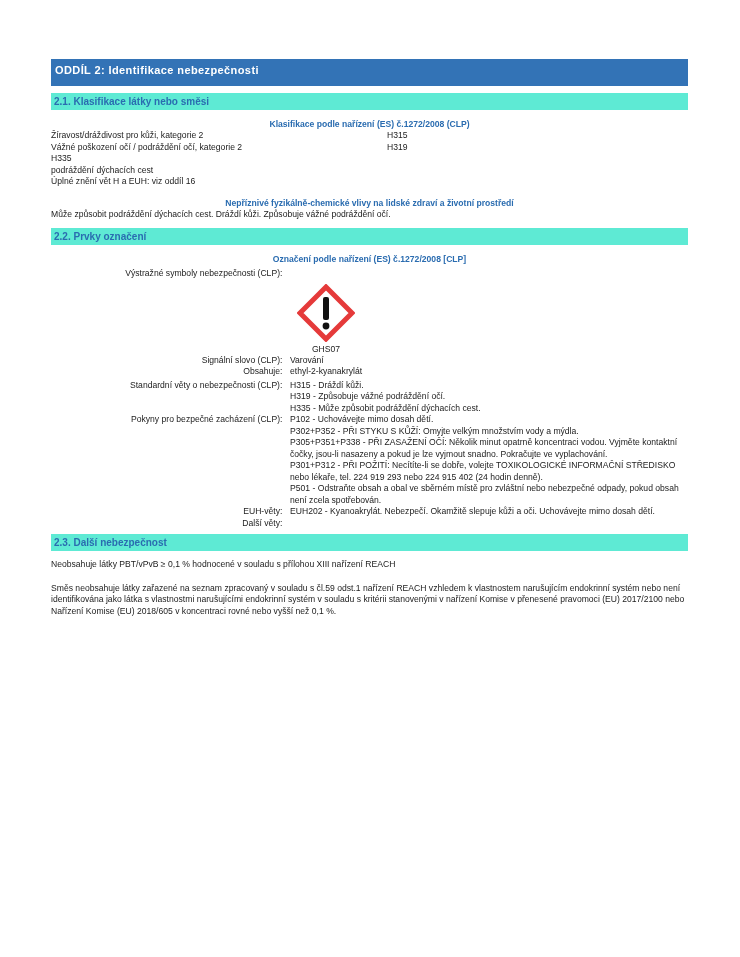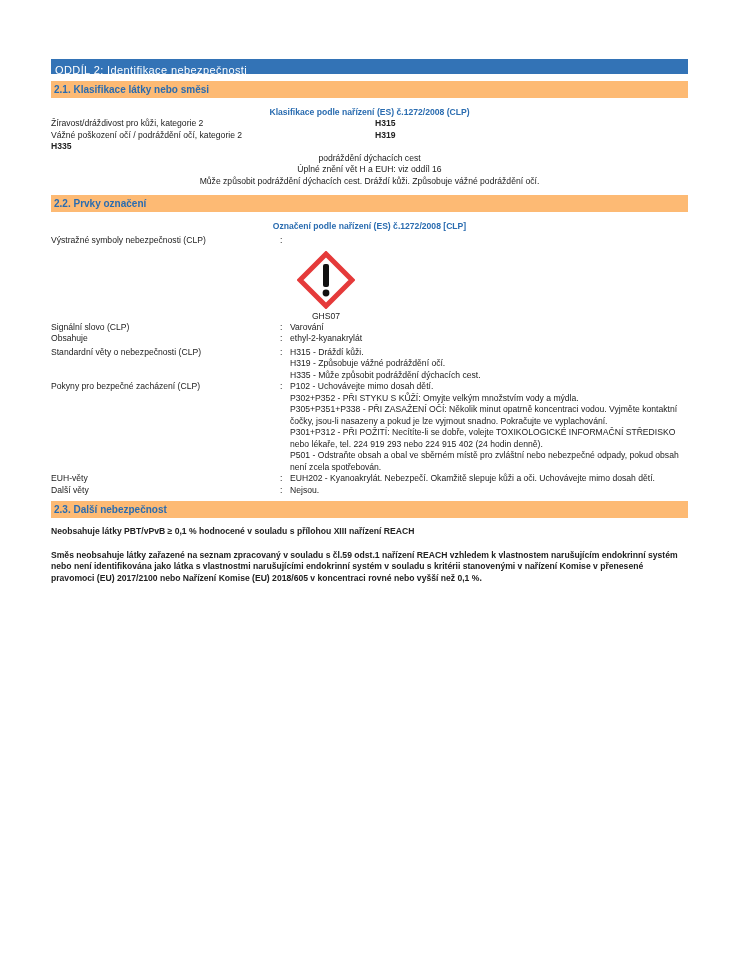--- a/index.html
+++ b/index.html
@@ -1,31 +1,31 @@
 <!DOCTYPE html>
 <html><head>
 <meta charset="utf-8">
 <style>
   html, body { margin: 0; padding: 0; background: #ffffff; }
   body { width: 740px; height: 957px; position: relative; font-family: "Liberation Sans", sans-serif; color: #222; font-size: 8.6px; }
   .page { position: absolute; left: 51px; top: 59px; width: 637px; }
-  .main-bar { background: #3373b6; color: #fff; font-weight: normal; font-size: 11px; height: 15px; line-height: 23px; padding-left: 4px; letter-spacing: 0.4px; }
-  .sub-bar { background: #fdba74; color: #2a6cb0; font-weight: bold; font-size: 10px; height: 17px; line-height: 17px; padding-left: 3px; margin-top: 7px; }
+  .main-bar { background: #3373b6; color: #fff; font-weight: bold; font-size: 11px; height: 27px; line-height: 23px; padding-left: 4px; letter-spacing: 0.4px; }
+  .sub-bar { background: #5eead4; color: #2a6cb0; font-weight: bold; font-size: 10px; height: 17px; line-height: 17px; padding-left: 3px; margin-top: 7px; }
   .subtitle { color: #2a6cb0; font-weight: bold; font-size: 8.6px; margin-top: 8px; line-height: 12px; text-align: center; }
-  .line { line-height: 11.5px; text-align: center; }
-  .hrow { display: flex; line-height: 11.5px; }
+  .line { line-height: 11.5px; }
+  .hrow { display: flex; line-height: 11.5px; gap: 12px; }
   .hrow .txt { width: 324px; }
-  .hrow .code { width: 40px; font-weight: bold; }
+  .hrow .code { width: 40px; }
   .kv { display: flex; line-height: 11.5px; }
-  .kv .k { width: 229px; }
+  .kv .k { width: 229px; text-align: right; }
   .kv .colon { width: 10px; }
   .kv .v { width: 398px; }
   .pict { margin-left: 240px; width: 70px; text-align: center; }
   .pict svg { display: block; margin: 4px auto 0; }
-  .para { line-height: 11.7px; font-weight: bold; }
+  .para { line-height: 11.7px; }
 </style>
 </head>
 <body>
 
 <div class="page">
   <div class="main-bar">ODDÍL 2: Identifikace nebezpečnosti</div>
 
   <div class="sub-bar">2.1. Klasifikace látky nebo směsi</div>
   <div class="subtitle">Klasifikace podle nařízení (ES) č.1272/2008 (CLP)</div>
   <div class="hrow">
@@ -34,20 +34,21 @@
   </div>
   <div class="hrow">
     <span class="txt">Vážné poškození očí / podráždění očí, kategorie 2</span>
     <span class="code">H319</span>
   </div>
   <div class="hrow">
     <span class="code">H335</span>
   </div>
   <div class="line">podráždění dýchacích cest</div>
   <div class="line">Úplné znění vět H a EUH: viz oddíl 16</div>
+  <div class="subtitle" style="margin-top:9px">Nepříznivé fyzikálně-chemické vlivy na lidské zdraví a životní prostředí</div>
   <div class="line">Může způsobit podráždění dýchacích cest. Dráždí kůži. Způsobuje vážné podráždění očí.</div>
 
   <div class="sub-bar" style="margin-top:8px">2.2. Prvky označení</div>
   <div class="subtitle">Označení podle nařízení (ES) č.1272/2008 [CLP]</div>
   <div class="kv" style="margin-top:3px">
     <span class="k">Výstražné symboly nebezpečnosti (CLP)</span>
     <span class="colon">:</span>
   </div>
   <div class="pict">
     <svg width="58" height="58" viewBox="0 0 58 58">
@@ -88,19 +89,18 @@
     </span>
   </div>
   <div class="kv">
     <span class="k">EUH-věty</span>
     <span class="colon">:</span>
     <span class="v">EUH202 - Kyanoakrylát. Nebezpečí. Okamžitě slepuje kůži a oči. Uchovávejte mimo dosah dětí.</span>
   </div>
   <div class="kv">
     <span class="k">Další věty</span>
     <span class="colon">:</span>
-    <span class="v">Nejsou.</span>
   </div>
 
   <div class="sub-bar" style="margin-top:5px">2.3. Další nebezpečnost</div>
   <div class="para" style="margin-top:8px">Neobsahuje látky PBT/vPvB ≥ 0,1 % hodnocené v souladu s přílohou XIII nařízení REACH</div>
   <div class="para" style="margin-top:12px">Směs neobsahuje látky zařazené na seznam zpracovaný v souladu s čl.59 odst.1 nařízení REACH vzhledem k vlastnostem narušujícím endokrinní systém nebo není identifikována jako látka s vlastnostmi narušujícími endokrinní systém v souladu s kritérii stanovenými v nařízení Komise v přenesené pravomoci (EU) 2017/2100 nebo Nařízení Komise (EU) 2018/605 v koncentraci rovné nebo vyšší než 0,1 %.</div>
 </div>
 
 </body></html>

